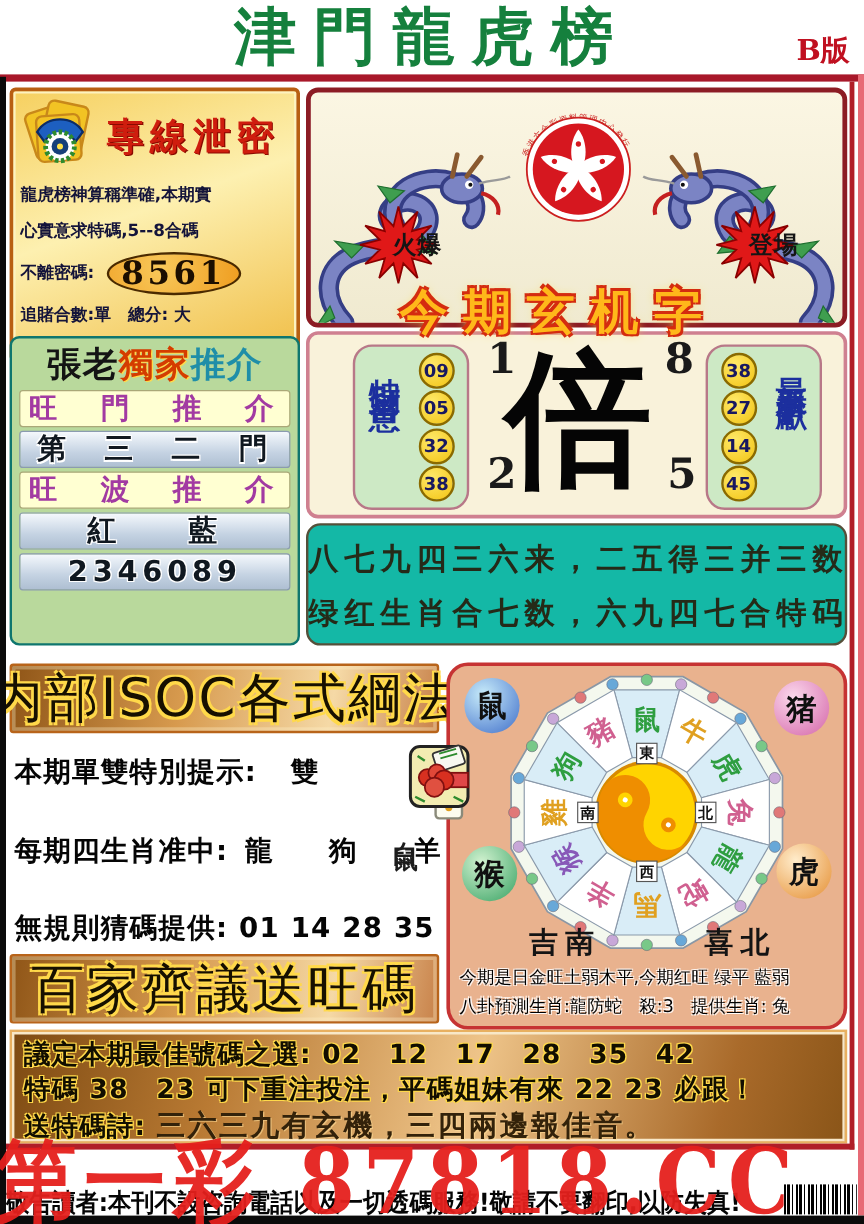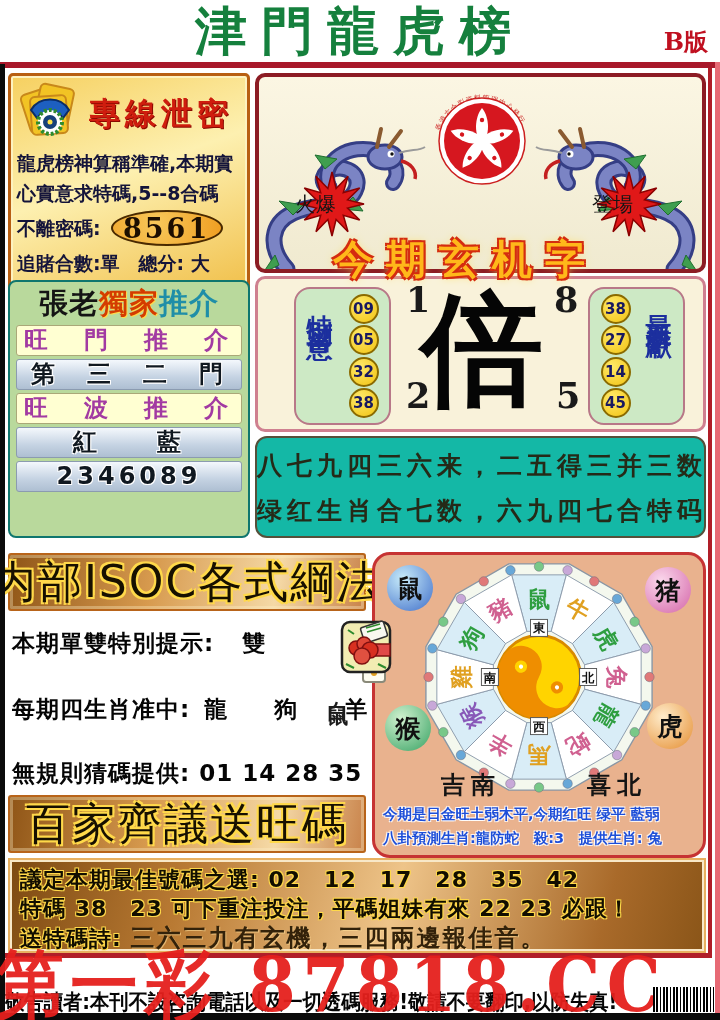--- a/index.html
+++ b/index.html
@@ -30,21 +30,21 @@
   .hotline {
     left:8px; top:73px; width:242px; height:229px;
     border:3px solid #b85f12; border-radius:5px;
     background:linear-gradient(160deg,#f6d060 0%,#fdf0b0 45%,#f0bd45 100%);
     box-shadow:inset 0 0 0 2px #fdf2c0; padding:4px 6px 0 6px;
   }
   .hotline-head { display:flex; align-items:center; height:68px; }
   .hotline-title { flex:1; text-align:center; color:#cf1d0e; font-weight:900; font-size:31px;
     letter-spacing:5px; font-family:"DejaVu Serif",serif;
     text-shadow:1px 1px 0 #8a0a00; }
-  .hotline-line { font-size:19px; font-weight:700; color:#14143a; letter-spacing:0px;
+  .hotline-line { font-size:14px; font-weight:700; color:#14143a; letter-spacing:0px;
     line-height:30px; white-space:nowrap; }
   .code-row { display:flex; align-items:center; height:40px; }
   .code-oval { display:inline-flex; align-items:center; justify-content:center;
     width:112px; height:36px; margin-left:10px; border:2px solid #4a2a00; border-radius:50%;
     background:radial-gradient(circle at 40% 35%, #f8c85a, #ef9d20);
     font-size:27px; font-weight:900; color:#1c0e00; letter-spacing:3px;
     font-family:"DejaVu Serif",serif; }
 
   
   .zhang { left:8px; top:280px; width:242px; height:258px; border:2px solid #0f766e;
@@ -63,21 +63,21 @@
 
   
   .dragonbox { left:255px; top:73px; width:451px; height:200px; border:4px solid #8c1c24;
     border-radius:10px; background:linear-gradient(180deg,#fbf6e3 0%,#f0ead0 100%);
     overflow:hidden; }
   .headline { left:240px; top:232px; width:451px; text-align:center; z-index:6;
     font-family:"DejaVu Serif",serif; font-weight:900; font-size:40px; letter-spacing:13px;
     color:#ffb81a;
     text-shadow:-2px -2px 0 #d42c10,2px -2px 0 #d42c10,-2px 2px 0 #d42c10,2px 2px 0 #d42c10,
       0 0 8px #ffdd55; }
-  .burst-label { width:74px; text-align:left; z-index:5; font-weight:400; font-size:20px;
+  .burst-label { width:74px; text-align:right; z-index:5; font-weight:700; font-size:20px;
     color:#151515; letter-spacing:1px; line-height:70px; }
 
   
   .mystery { left:255px; top:276px; width:451px; height:156px; border:3px solid #cf8090;
     border-radius:10px; background:#f9f2da;text-decoration:underline; }
   .pill { position:absolute; top:8px; width:97px; height:138px; background:#cde9c5;
     border:2px solid #b87888; border-radius:16px; display:flex; padding:5px 3px; }
   .pill-l { left:36px; } .pill-r { right:18px; }
   .vlabel { writing-mode:vertical-rl; text-orientation:upright; font-weight:900; font-size:26px;
     color:#1c2f9e; letter-spacing:6px; line-height:40px; margin:0 1px; font-family:"DejaVu Serif",serif; }
@@ -121,22 +121,22 @@
     border:3px solid #c63333; border-radius:18px; overflow:hidden; z-index:5; }
   .zcorner { position:absolute; width:46px; height:46px; border-radius:50%;
     display:flex; align-items:center; justify-content:center; font-weight:900; font-size:25px;
     color:#101010; font-family:"DejaVu Serif",serif; }
   .zc-blue { background:radial-gradient(circle at 35% 30%,#c8ecfa,#3f6ec9); }
   .zc-pink { background:radial-gradient(circle at 35% 30%,#fbd8ec,#d465a8); }
   .zc-green { background:radial-gradient(circle at 35% 30%,#d2f2d0,#37a263); }
   .zc-orange { background:radial-gradient(circle at 35% 30%,#ffeccb,#e58f33); }
   .luck { position:absolute; font-family:"DejaVu Serif",serif; font-weight:900; font-size:24px;
     color:#141414; letter-spacing:6px; }
-  .zinfo { position:absolute; left:8px; width:318px; font-weight:700; font-size:14.5px;
-    color:#1d4ed8; letter-spacing:0px; white-space:nowrap;
+  .zinfo { position:absolute; left:8px; width:318px; font-weight:400; font-size:14.5px;
+    color:#000000; letter-spacing:0px; white-space:nowrap;
     text-shadow:-1px -1px 0 rgba(255,255,255,.8),1px -1px 0 rgba(255,255,255,.8),
       -1px 1px 0 rgba(255,255,255,.8),1px 1px 0 rgba(255,255,255,.8); }
 
   
   .finale { left:8px; top:858px; width:698px; height:95px; border:2px solid #e8b060;
     box-shadow:inset 0 0 0 2px #f8e8c8;
     background:linear-gradient(105deg,#7d4a12 0%,#b97a33 25%,#eec489 55%,#a96a2a 85%,#8a5518 100%);
     padding:5px 10px; }
   .fin-line { font-weight:900; font-size:22px; color:#120e00; letter-spacing:1px;
     line-height:29px; white-space:nowrap;

